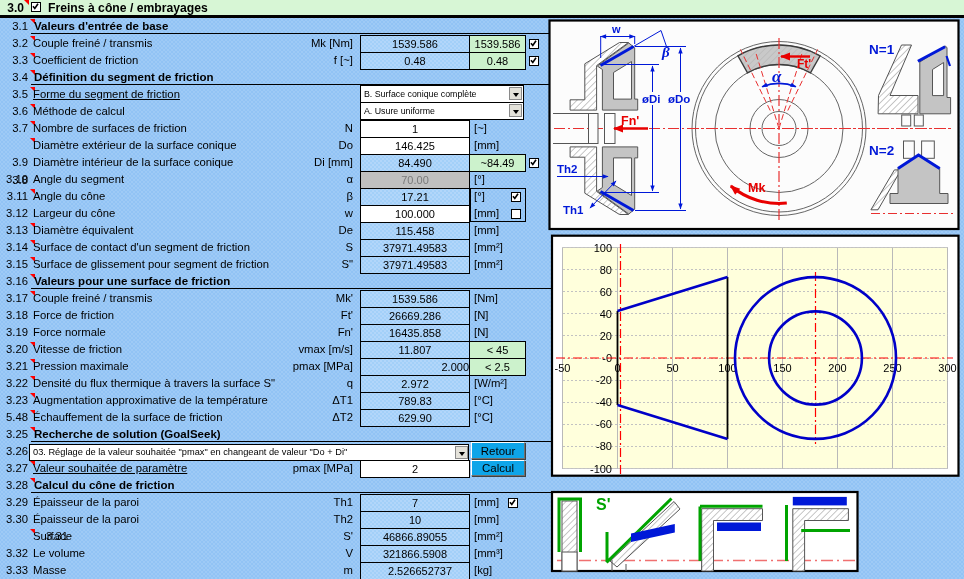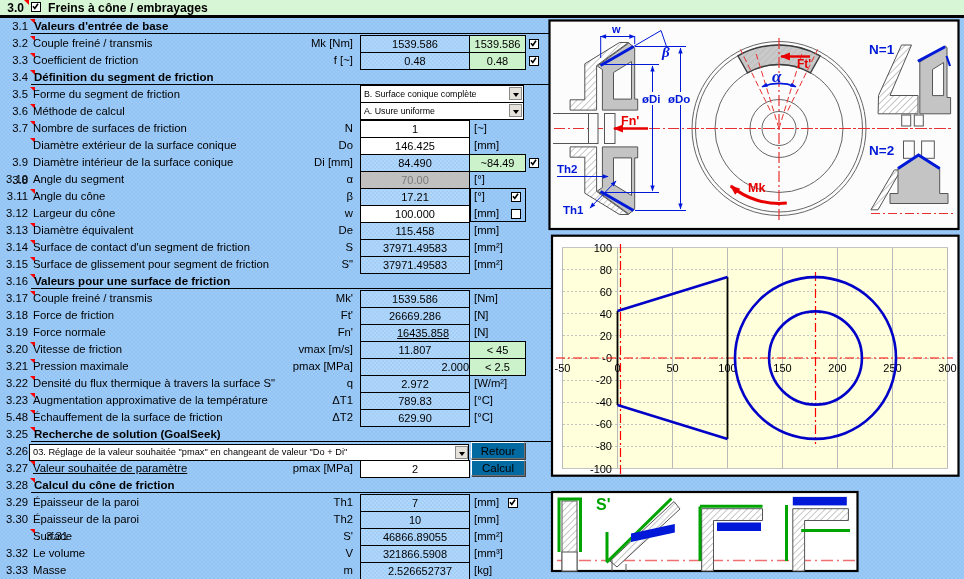--- a/index.html
+++ b/index.html
@@ -13,21 +13,21 @@
 .sym{font-size:11.3px;color:#000;text-align:right;white-space:nowrap;}
 .unit{font-size:11.3px;color:#000;white-space:nowrap;}
 .val{font-size:11px;color:#000;text-align:center;}
 .box{box-sizing:border-box;border:1px solid #000;}
 .bblue{background-color:#b2d6fa;background-image:radial-gradient(circle,#85c2f4 0.62px,rgba(0,0,0,0) 0.75px),radial-gradient(circle,#85c2f4 0.62px,rgba(0,0,0,0) 0.75px);background-size:4px 4px,4px 4px;background-position:0 0,2px 2px;}
 .bwhite{background:#fff;}
 .bgray{background:#c0c0c0;}
 .bgreen{background:#ccf2cc;}
 .tri{width:0;height:0;border-top:5px solid #f00;border-left:5px solid rgba(0,0,0,0);}
 .cb{box-sizing:border-box;width:10px;height:10px;background:#fff;border:1.5px solid #000;}
-.btn{box-sizing:border-box;background:#0369a1;border:1px solid #404040;border-top-color:#fff;border-left-color:#fff;border-right-color:#707070;border-bottom-color:#707070;box-shadow:1px 1px 0 #404040;font-size:11.5px;text-align:center;color:#000;}
+.btn{box-sizing:border-box;background:#0ea5e9;border:1px solid #404040;border-top-color:#fff;border-left-color:#fff;border-right-color:#707070;border-bottom-color:#707070;box-shadow:1px 1px 0 #404040;font-size:11.5px;text-align:center;color:#000;}
 .combo{box-sizing:border-box;background:#fff;border:1px solid #000;}
 .darr{position:absolute;box-sizing:border-box;background:#e4e2da;border:1px solid #8a8a8a;}
 .darr:after{content:"";position:absolute;left:3px;top:5px;width:0;height:0;border-top:4px solid #000;border-left:3.5px solid rgba(0,0,0,0);border-right:3.5px solid rgba(0,0,0,0);}
 </style></head><body>
 
 <div class="ab" style="left:0;top:0;width:964px;height:15px;background:#d7f6d5;"></div>
 <div class="ab" style="left:0;top:15px;width:964px;height:2.5px;background:#000;"></div>
 <div class="ab" style="left:6px;top:1px;width:18px;text-align:right;font-size:12px;font-weight:bold;">3.0</div>
 <div class="ab tri" style="left:24px;top:0;"></div>
 <div class="ab cb" style="left:31px;top:2px;">
@@ -65,21 +65,21 @@
     <svg width="7" height="7" style="position:absolute;left:0px;top:0px" viewBox="0 0 7 7">
       <path d="M1 3.2 L2.8 5.4 L6 0.8" stroke="#000" stroke-width="1.6" fill="none"></path>
     </svg>
   </div>
 <div class="ab num" style="top:71px;">3.4</div>
 <div class="ab tri" style="left:30px;top:70px;"></div>
 <div class="ab sec" style="left:34px;top:71px;">Définition du segment de friction</div>
 <div class="ab" style="left:31px;top:84px;width:521px;height:1.4px;background:#000;"></div>
 <div class="ab num" style="top:88px;">3.5</div>
 <div class="ab tri" style="left:30px;top:87px;"></div>
-<div class="ab lbl" style="left:33px;top:88px;">Forme du segment de friction</div>
+<div class="ab lbl" style="left:33px;top:88px;text-decoration:underline;">Forme du segment de friction</div>
 <div class="ab combo" style="left:360px;top:85px;width:164px;height:18px;"></div>
 <div class="ab" style="left:364px;top:88px;font-size:8.8px;white-space:nowrap;line-height:13px;">B. Surface conique complète</div>
 <div class="darr" style="left:509px;top:87px;width:13px;height:13px;"></div>
 <div class="ab num" style="top:105px;">3.6</div>
 <div class="ab tri" style="left:30px;top:104px;"></div>
 <div class="ab lbl" style="left:33px;top:105px;">Méthode de calcul</div>
 <div class="ab combo" style="left:360px;top:102px;width:164px;height:18px;"></div>
 <div class="ab" style="left:364px;top:105px;font-size:8.8px;white-space:nowrap;line-height:13px;">A. Usure uniforme</div>
 <div class="darr" style="left:509px;top:104px;width:13px;height:13px;"></div>
 <div class="ab num" style="top:122px;">3.7</div>
@@ -168,21 +168,21 @@
 <div class="ab num" style="top:309px;">3.18</div>
 <div class="ab lbl" style="left:33px;top:309px;">Force de friction</div>
 <div class="ab sym" style="left:200px;top:309px;width:153px;">Ft'</div>
 <div class="ab box bblue" style="left:360px;top:307px;width:110px;height:18px;"></div>
 <div class="ab val" style="left:361px;top:310px;width:108px;color:#000;">26669.286</div>
 <div class="ab unit" style="left:474px;top:309px;">[N]</div>
 <div class="ab num" style="top:326px;">3.19</div>
 <div class="ab lbl" style="left:33px;top:326px;">Force normale</div>
 <div class="ab sym" style="left:200px;top:326px;width:153px;">Fn'</div>
 <div class="ab box bblue" style="left:360px;top:324px;width:110px;height:18px;"></div>
-<div class="ab val" style="left:361px;top:327px;width:124px;color:#000;text-decoration:underline;">16435.858</div>
+<div class="ab val" style="left:361px;top:327px;width:108px;color:#000;">16435.858</div>
 <div class="ab unit" style="left:474px;top:326px;">[N]</div>
 <div class="ab num" style="top:343px;">3.20</div>
 <div class="ab tri" style="left:30px;top:342px;"></div>
 <div class="ab lbl" style="left:33px;top:343px;">Vitesse de friction</div>
 <div class="ab sym" style="left:200px;top:343px;width:153px;">vmax [m/s]</div>
 <div class="ab box bblue" style="left:360px;top:341px;width:110px;height:18px;"></div>
 <div class="ab val" style="left:361px;top:344px;width:108px;color:#000;">11.807</div>
 <div class="ab box bgreen" style="left:469px;top:341px;width:57px;height:18px;"></div>
 <div class="ab val" style="left:470px;top:344px;width:55px;">&lt; 45</div>
 <div class="ab num" style="top:360px;">3.21</div>

